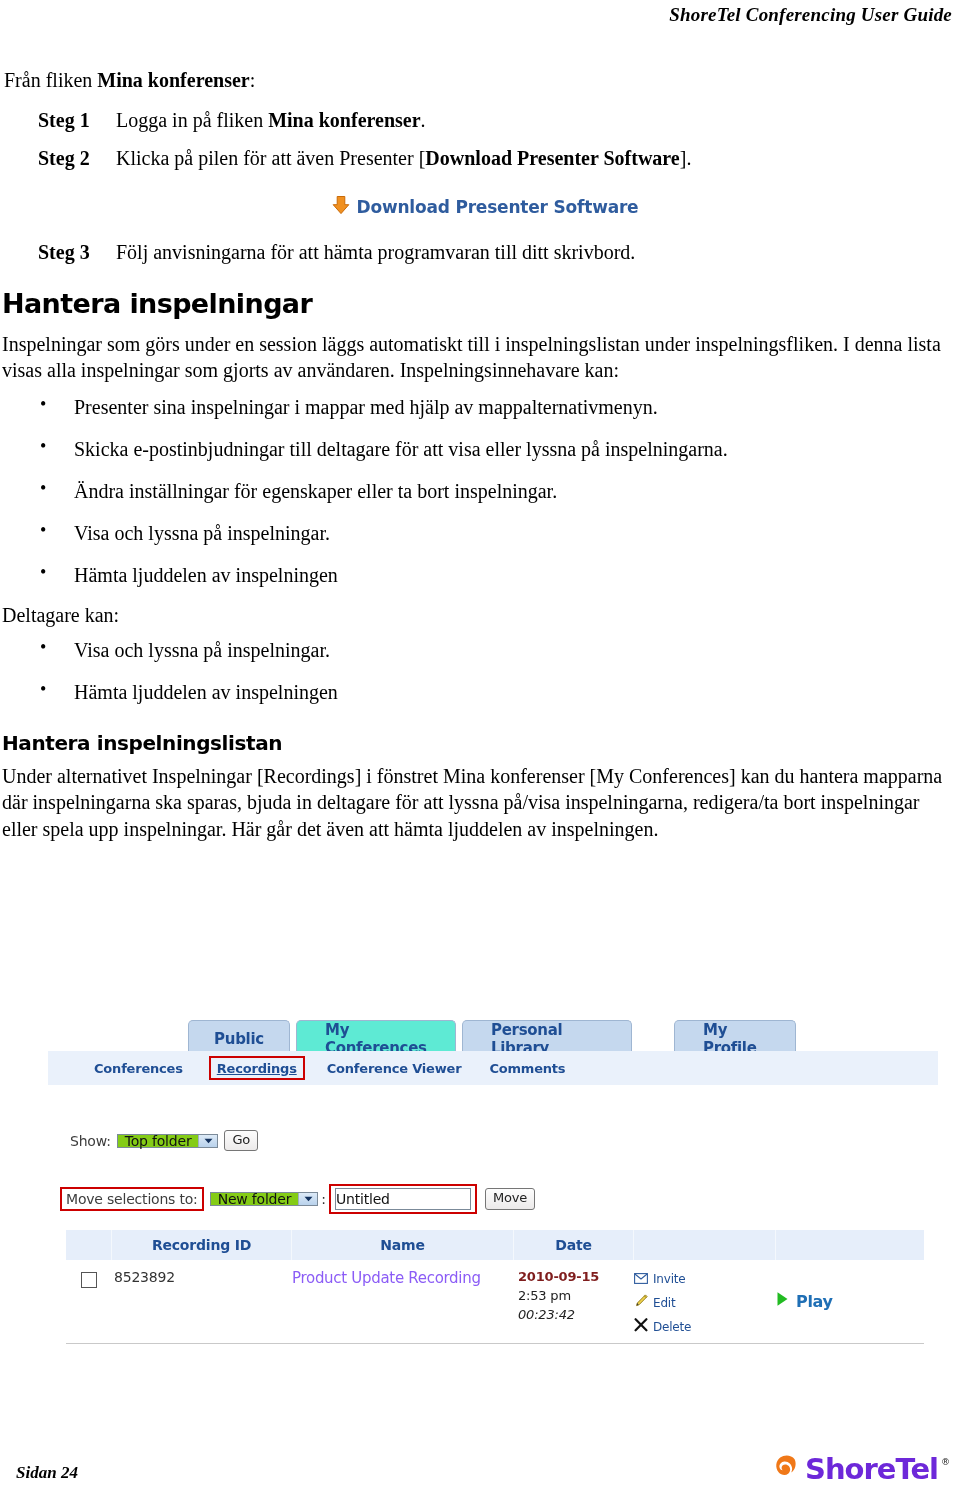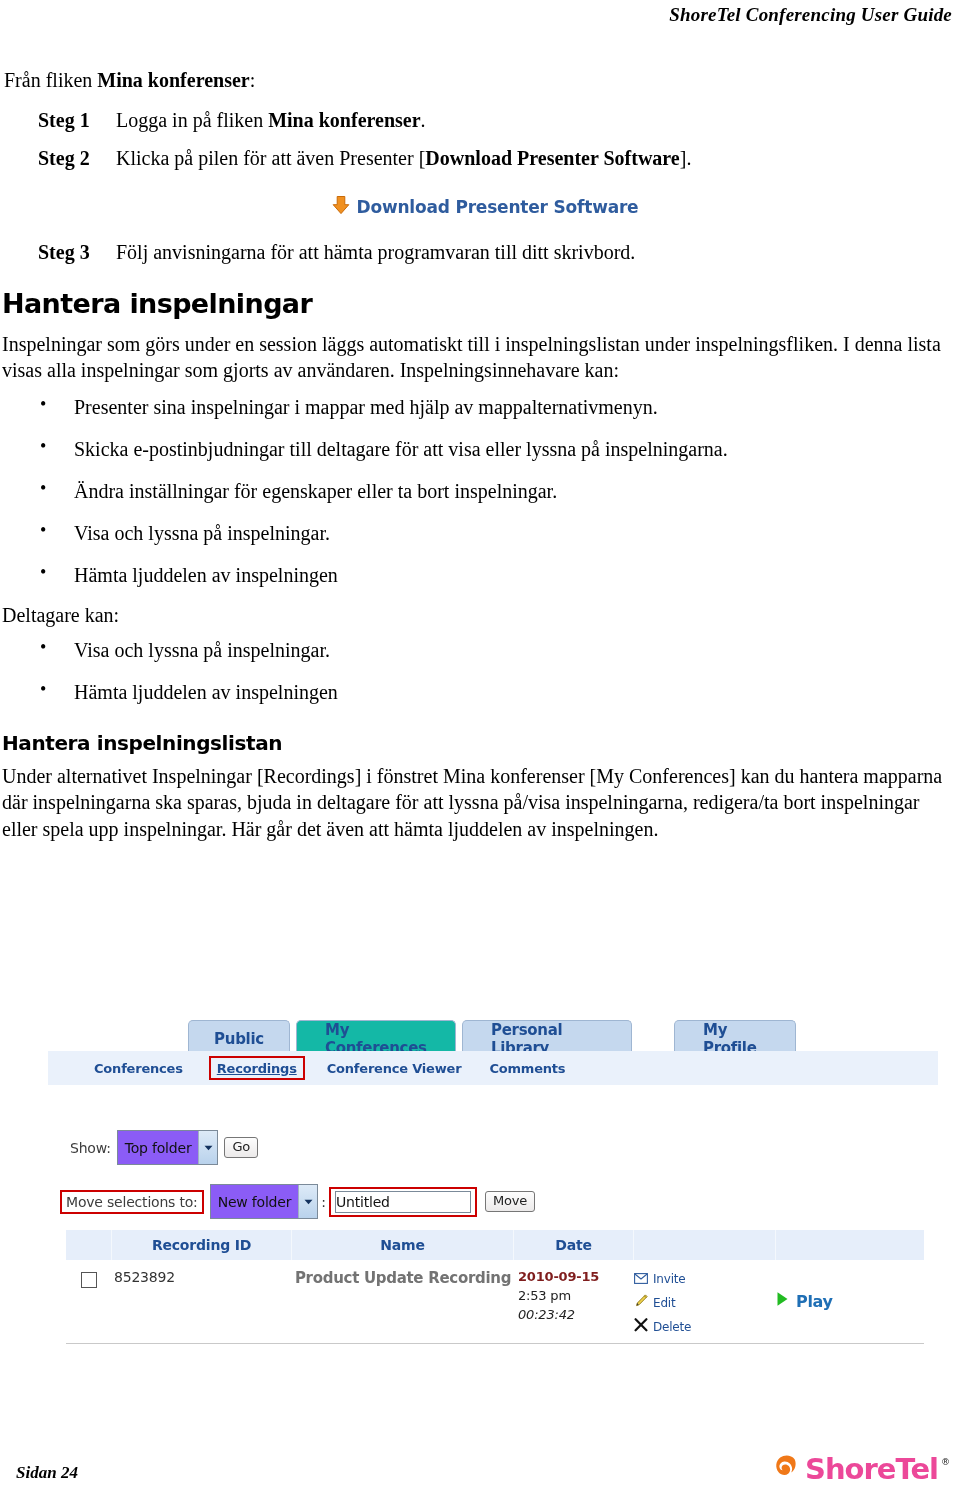--- a/index.html
+++ b/index.html
@@ -152,21 +152,21 @@
     display: flex;
     align-items: center;
     justify-content: center;
     font-weight: bold;
     font-size: 15px;
     color: #1F4E94;
     padding: 0 28px;
     letter-spacing: -0.3px;
   }
   .tab.inactive { background: #c5d8ee; }
-  .tab.active   { background: #14b8a6; justify-content: center; }
+  .tab.active   { background: #5eead4; justify-content: center; }
 
   .subbar {
     position: absolute;
     left: 0; top: 43px;
     width: 890px; height: 34px;
     background: #eaf1fb;
     display: flex;
     align-items: center;
   }
   .subtab {
@@ -198,22 +198,22 @@
   }
   .lbl {
     font-size: 14px;
     color: #3d3d3d;
     letter-spacing: -0.2px;
   }
   .select {
     display: inline-flex;
     align-items: stretch;
     border: 1px solid #7b8a99;
-    background: #8b5cf6;
-    height: 35px;
+    background: #84cc16;
+    height: 14px;
     box-sizing: border-box;
   }
   .select .sel-text {
     font-size: 14px;
     color: #111;
     padding: 0 7px;
     display: flex;
     align-items: center;
     letter-spacing: -0.2px;
     white-space: nowrap;
@@ -310,23 +310,23 @@
     margin: 3px auto 0 auto;
   }
   .cell-id {
     font-size: 14px;
     color: #333;
     letter-spacing: -0.2px;
     padding-left: 2px;
   }
   .cell-name {
     font-size: 15px;
-    font-weight: bold;
-    color: #737373;
-    text-align: center;
+    font-weight: normal;
+    color: #8b5cf6;
+    text-align: left;
     letter-spacing: -0.3px;
   }
   .cell-date { text-align: left; padding-left: 4px; }
   .d-date {
     font-size: 13px; font-weight: bold; color: #7f1d1d;
     letter-spacing: -0.2px;
   }
   .d-time {
     font-size: 13px; color: #222; margin-top: 4px;
     letter-spacing: -0.2px;
@@ -374,21 +374,21 @@
     right: 10px;
     bottom: 10px;
     display: flex;
     align-items: center;
     gap: 3px;
   }
   .logo-word {
     font-family: "DejaVu Sans", sans-serif;
     font-weight: bold;
     font-size: 29px;
-    color: #ec4899;
+    color: #6d28d9;
     letter-spacing: -1px;
   }
   .logo-reg {
     font-family: "DejaVu Sans", sans-serif;
     font-size: 9px;
     color: #1a1a1a;
     align-self: flex-start;
     margin-top: 6px;
   }
 </style>

